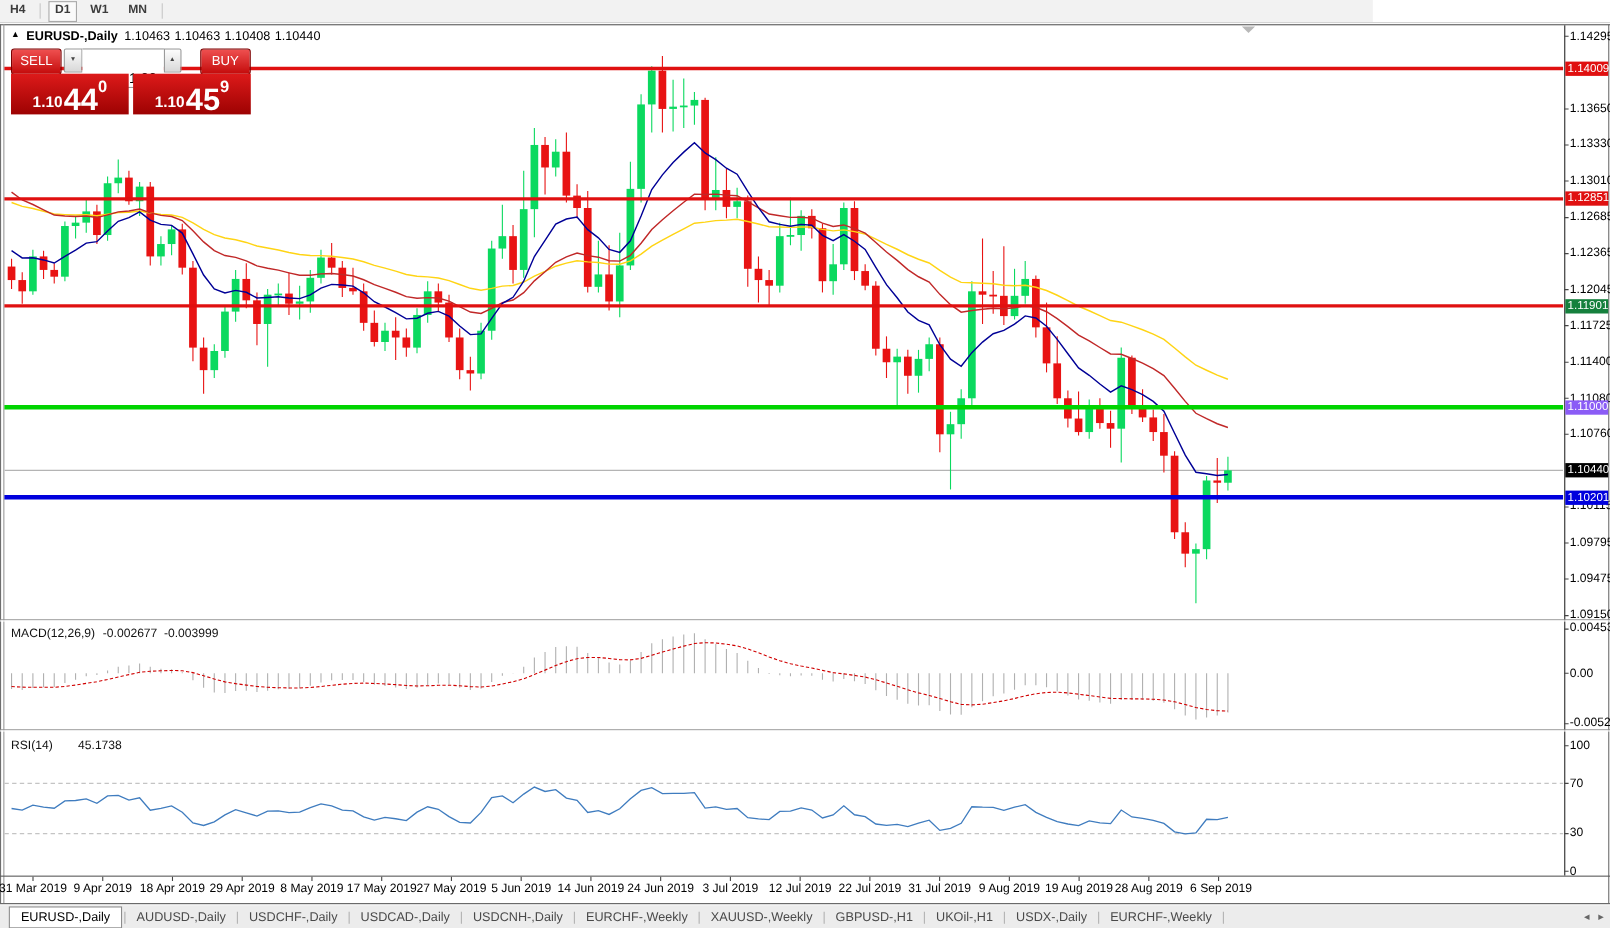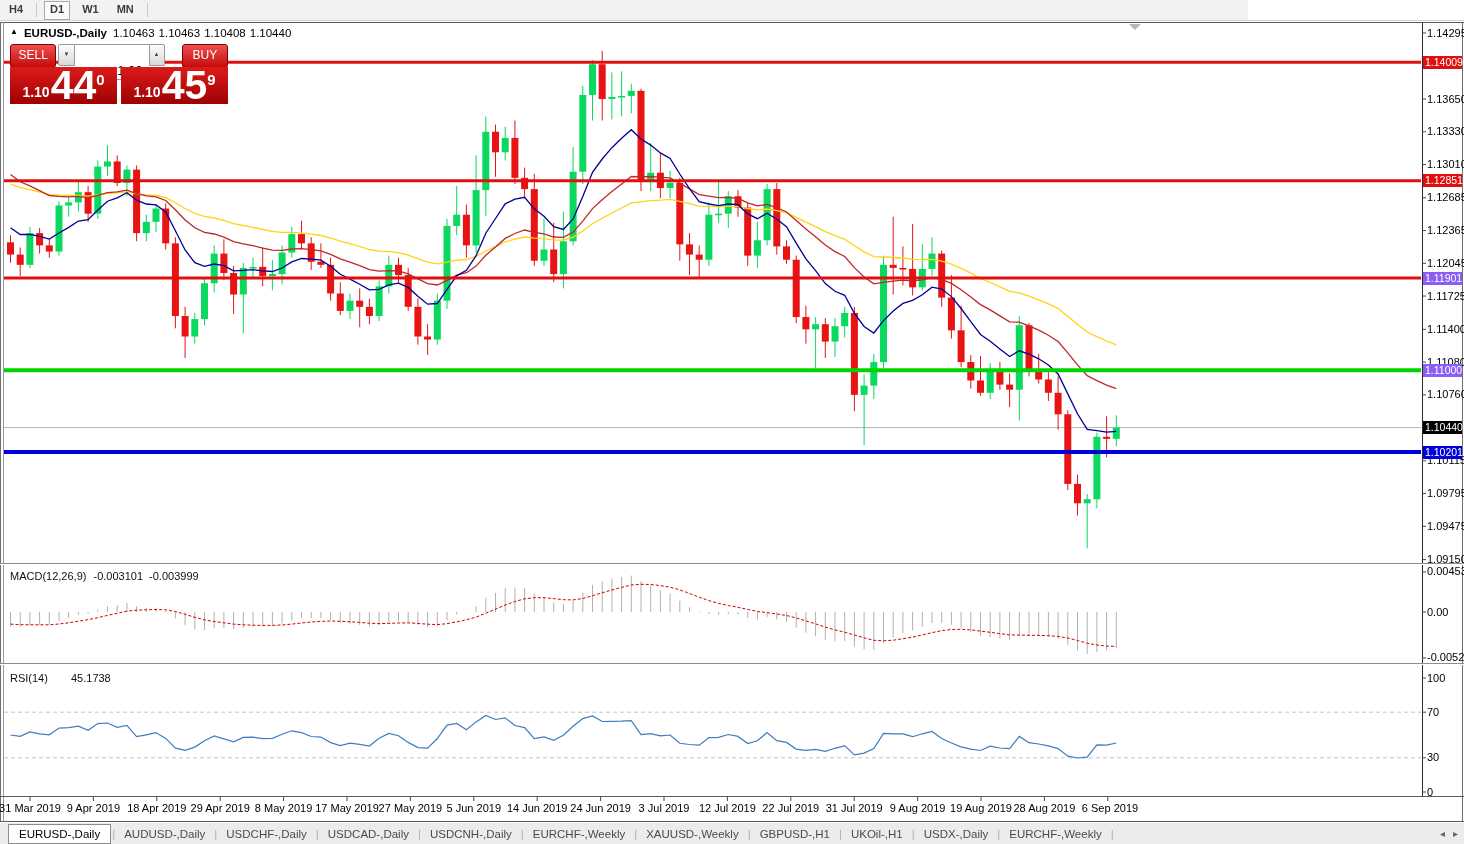--- a/index.html
+++ b/index.html
@@ -18,21 +18,21 @@
   #chart-title .tri{font-size:8px;position:relative;top:-1px;}
   #chart-title b{font-weight:bold;}
   
   #trade-panel{left:10px;top:44px;width:218px;height:60px;z-index:10;}
   #tp-row{position:absolute;left:0;top:0;width:218px;height:22px;display:flex;}
   .tp-btn{width:50px;height:22px;border:1px solid #7e0000;border-radius:3px;background:linear-gradient(#ef5050,#c40b0b);color:#fff;font-size:12px;font-weight:normal;text-align:center;line-height:21px;cursor:pointer;}
   .spin{width:16px;height:20px;border:1px solid #9a9a9a;background:linear-gradient(#fdfdfd,#d8d8d8);font-size:6px;color:#444;text-align:center;line-height:19px;cursor:pointer;}
   #vol-input{width:68px;height:18px;border:1px solid #9a9a9a;border-left:none;border-right:none;font-family:"Liberation Sans",sans-serif;font-size:13px;text-align:right;padding:16px 6px 0 0;outline:none;}
   .price-block{position:absolute;top:23px;width:107px;height:37px;background:linear-gradient(#dd1a1a,#9d0202);color:#fff;display:flex;align-items:flex-end;justify-content:center;padding-bottom:1px;box-sizing:border-box;}
   .pb-prefix{font-size:14px;font-weight:bold;line-height:1;margin:0 1px 4px 0;}
-  .pb-big{font-size:41px;font-weight:bold;line-height:0.82;}
+  .pb-big{font-size:28px;font-weight:bold;line-height:0.82;}
   .pb-sup{font-size:15px;font-weight:bold;line-height:1;margin-bottom:16px;}
   
   .ind-label{position:absolute;left:10px;font-size:11px;color:#111;z-index:8;white-space:nowrap;}
   
   .ytick,.mtick,.rtick{position:absolute;left:1427px;font-size:11px;color:#000;height:11px;line-height:11px;z-index:6;white-space:nowrap;}
   .badge{position:absolute;left:1423px;width:39px;height:13px;line-height:13px;font-size:10.5px;color:#fff;padding-left:2px;box-sizing:border-box;z-index:7;white-space:nowrap;}
   .dlabel{position:absolute;top:802px;font-size:11px;color:#000;transform:translateX(-50%);z-index:6;white-space:nowrap;}
   
   #shift-marker{left:1129px;top:24px;width:0;height:0;border-left:6px solid transparent;border-right:6px solid transparent;border-top:6px solid #b8b8b8;z-index:7;}
   
@@ -97,21 +97,21 @@
       <span class="pb-prefix">1.10</span>
       <span class="pb-big">45</span>
       <span class="pb-sup">9</span>
     </div>
   </div>
 
   <div class="abs" id="shift-marker"></div>
 
   <div class="ind-label" style="top:570px;">
     <span>MACD(12,26,9)</span>
-    <span style="margin-left:4px;">-0.003101</span>
+    <span style="margin-left:4px;">-0.002677</span>
     <span style="margin-left:3px;">-0.003999</span>
   </div>
   <div class="ind-label" style="top:672px;">
     <span>RSI(14)</span>
     <span style="margin-left:20px;">45.1738</span>
   </div>
 
   <div id="labels">
       <div class="ytick" style="top: 27.5072px;">1.14295</div>
       <div class="ytick" style="top: 93.5256px;">1.13650</div>
@@ -130,21 +130,21 @@
       <div class="ytick" style="top: 554.119px;">1.09150</div>
       <div class="mtick" style="top: 566.461px;">0.004536</div>
       <div class="mtick" style="top: 606.5px;">0.00</div>
       <div class="mtick" style="top: 652.445px;">-0.005205</div>
       <div class="rtick" style="top: 672.5px;">100</div>
       <div class="rtick" style="top: 706.7px;">70</div>
       <div class="rtick" style="top: 752.3px;">30</div>
       <div class="rtick" style="top: 786.5px;">0</div>
       <div class="badge" style="top: 55.7805px; background: rgb(224, 16, 16);">1.14009</div>
       <div class="badge" style="top: 174.307px; background: rgb(224, 16, 16);">1.12851</div>
-      <div class="badge" style="top: 271.543px; background: #8b5cf6;">1.11901</div>
+      <div class="badge" style="top: 271.543px; background: #15803d;">1.11901</div>
       <div class="badge" style="top: 363.764px; background: #8b5cf6;">1.11000</div>
       <div class="badge" style="top: 421.082px; background: rgb(0, 0, 0);">1.10440</div>
       <div class="badge" style="top: 445.545px; background: rgb(0, 0, 221);">1.10201</div>
       <div class="dlabel" style="left: 30px;">31 Mar 2019</div>
       <div class="dlabel" style="left: 93.4px;">9 Apr 2019</div>
       <div class="dlabel" style="left: 156.8px;">18 Apr 2019</div>
       <div class="dlabel" style="left: 220.2px;">29 Apr 2019</div>
       <div class="dlabel" style="left: 283.6px;">8 May 2019</div>
       <div class="dlabel" style="left: 347px;">17 May 2019</div>
       <div class="dlabel" style="left: 410.4px;">27 May 2019</div>

